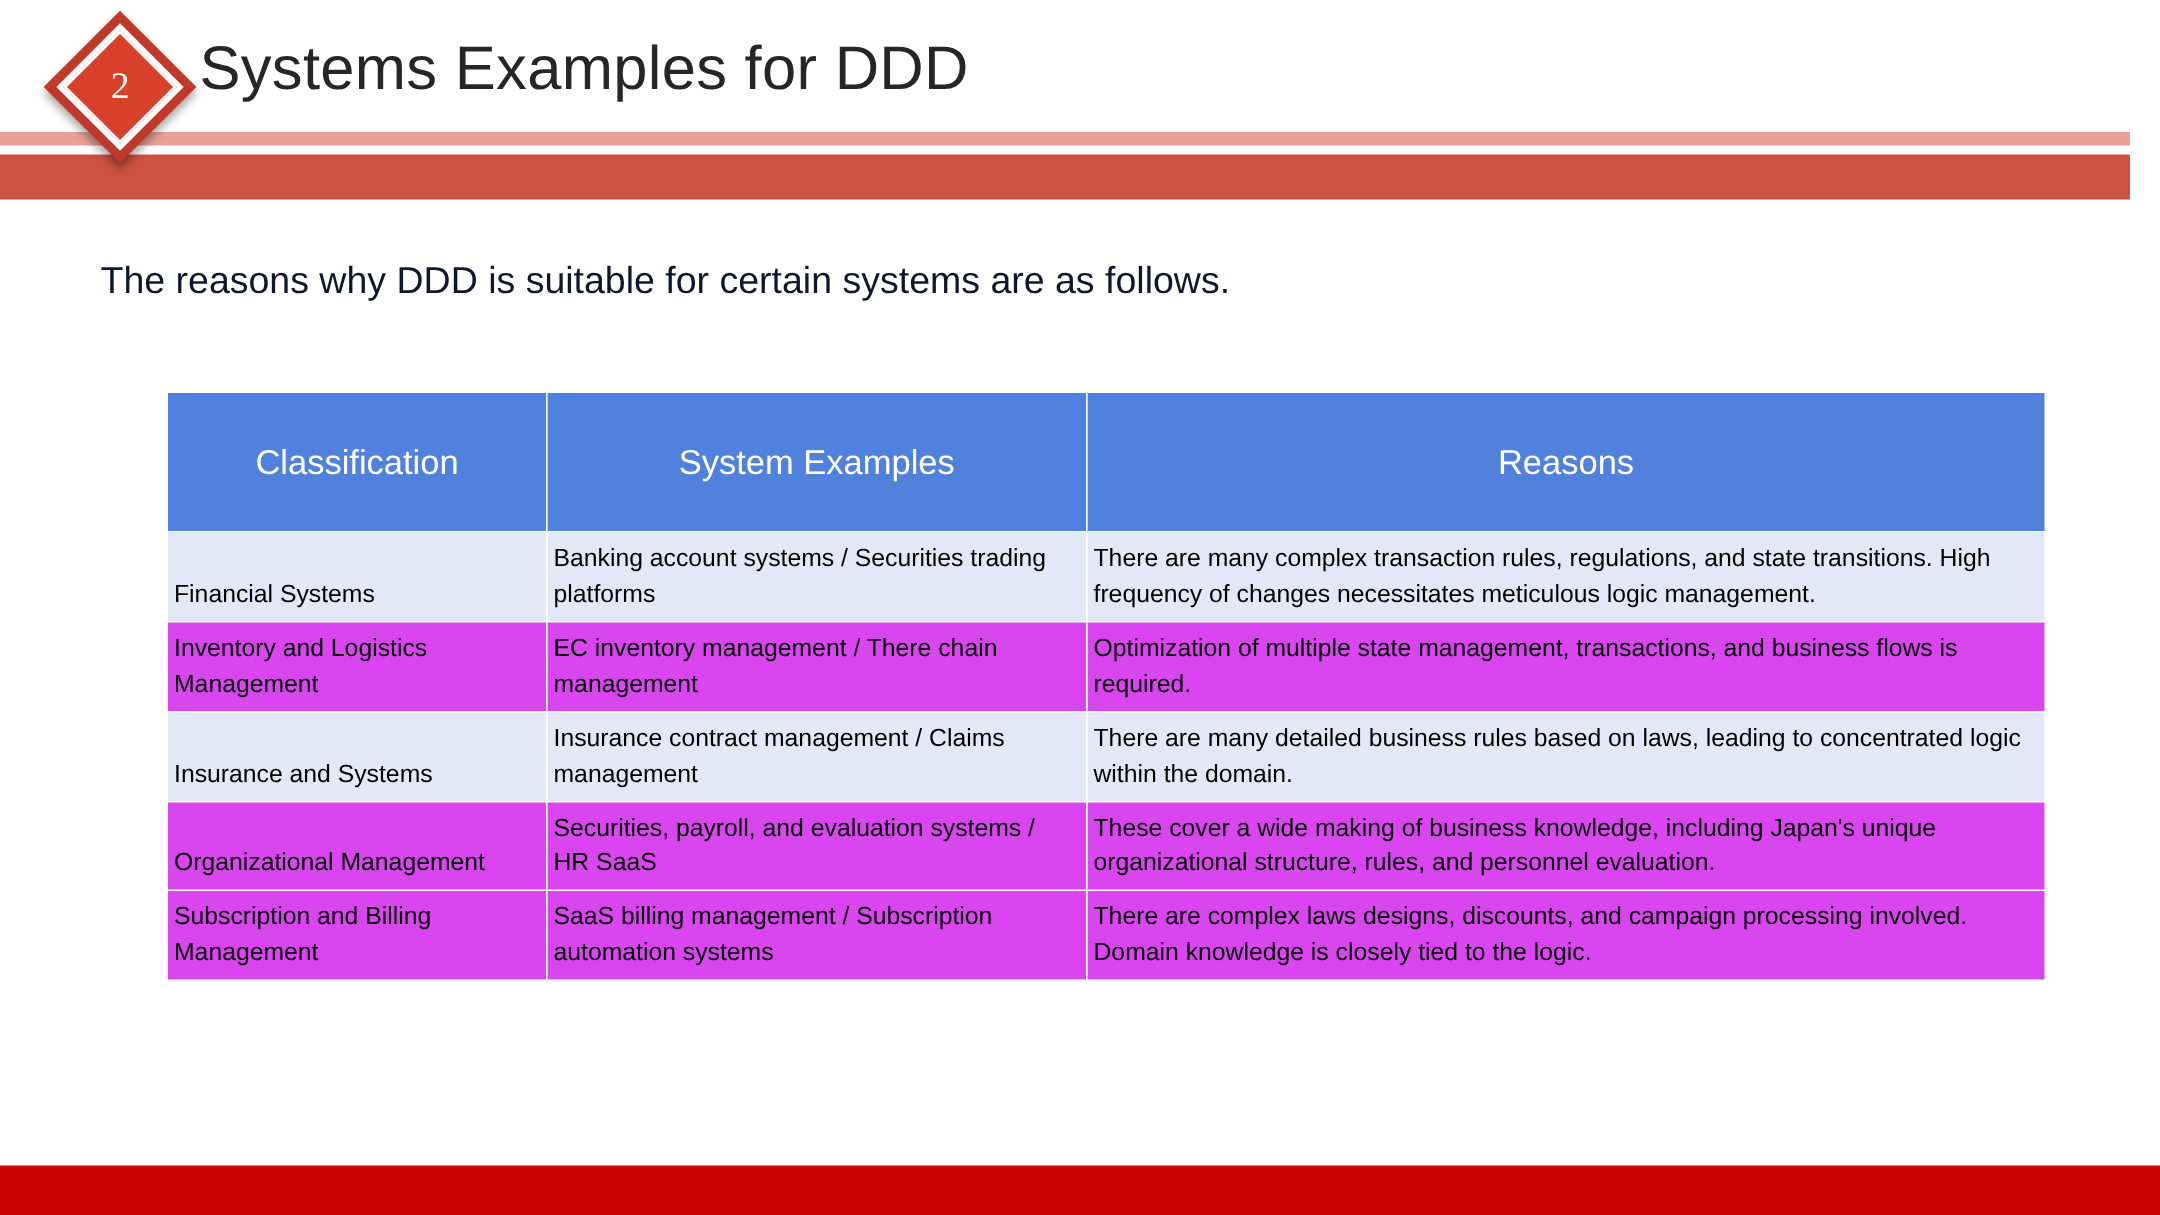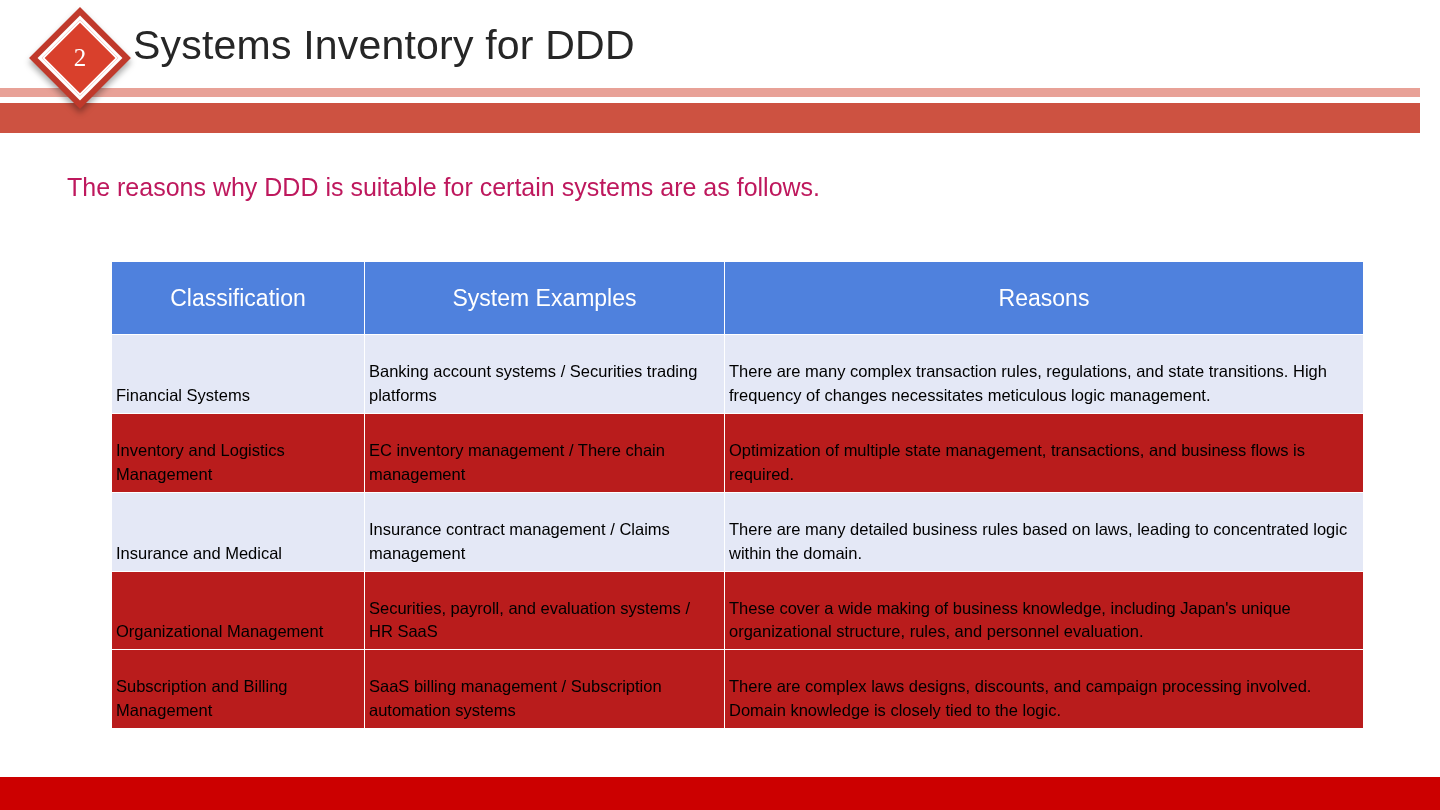--- a/index.html
+++ b/index.html
@@ -88,21 +88,21 @@
     font-size: 25px;
     font-family: "Liberation Serif", serif;
   }
 
   
   .lead {
     position: absolute;
     left: 67px;
     top: 173px;
     font-size: 25px;
-    color: #be185d;
+    color: #0f172a;
   }
 
   
   .tbl {
     position: absolute;
     left: 111px;
     top: 261px;
     width: 1252px;
     border-collapse: collapse;
     table-layout: fixed;
@@ -113,33 +113,33 @@
 
   .tbl th {
     background: #4f81dd;
     color: #ffffff;
     font-weight: 400;
     font-size: 23px;
     height: 64px;
     text-align: center;
     vertical-align: middle;
     border: 1px solid #ffffff;
-    padding: 4px 6px;
+    padding: 14px 6px;
   }
   .tbl td {
     font-size: 16.5px;
     color: #000000;
     line-height: 1.45;
     vertical-align: bottom;
     border: 1px solid #ffffff;
     padding: 5px 6px 5px 4px;
   }
-  .tbl td.c-reason { vertical-align: top; padding-top: 25px; }
+  .tbl td.c-reason { vertical-align: top; padding-top: 6px; }
   .tbl tr.odd td { background: #e4e8f6; }
-  .tbl tr.even td { background: #b91c1c; }
+  .tbl tr.even td { background: #d946ef; }
   .tbl td.cls { vertical-align: bottom; }
 
   
   .footer {
     position: absolute;
     left: 0;
     bottom: 0;
     width: 1440px;
     height: 33px;
     background: #cc0000;
@@ -152,21 +152,21 @@
   <div class="band-thin"></div>
   <div class="band-thick"></div>
 
   <div class="badge">
     <div class="dia d1"></div>
     <div class="dia d2"></div>
     <div class="dia d3"></div>
     <div class="num">2</div>
   </div>
 
-  <div class="slide-title">Systems Inventory for DDD</div>
+  <div class="slide-title">Systems Examples for DDD</div>
 </div>
 
 <div class="lead">The reasons why DDD is suitable for certain systems are as follows.</div>
 
 <table class="tbl">
   <colgroup>
     <col class="c1">
       <col class="c2">
       <col class="c3">
   </colgroup>
@@ -182,21 +182,21 @@
       <td class="cls">Financial Systems</td>
       <td>Banking account systems / Securities trading platforms</td>
       <td class="c-reason">There are many complex transaction rules, regulations, and state transitions. High frequency of changes necessitates meticulous logic management.</td>
     </tr>
     <tr class="even">
       <td class="cls">Inventory and Logistics Management</td>
       <td>EC inventory management / There chain management</td>
       <td class="c-reason">Optimization of multiple state management, transactions, and business flows is required.</td>
     </tr>
     <tr class="odd">
-      <td class="cls">Insurance and Medical</td>
+      <td class="cls">Insurance and Systems</td>
       <td>Insurance contract management / Claims management</td>
       <td class="c-reason">There are many detailed business rules based on laws, leading to concentrated logic within the domain.</td>
     </tr>
     <tr class="even">
       <td class="cls">Organizational Management</td>
       <td>Securities, payroll, and evaluation systems / HR SaaS</td>
       <td class="c-reason">These cover a wide making of business knowledge, including Japan's unique organizational structure, rules, and personnel evaluation.</td>
     </tr>
     <tr class="even">
       <td class="cls">Subscription and Billing Management</td>

